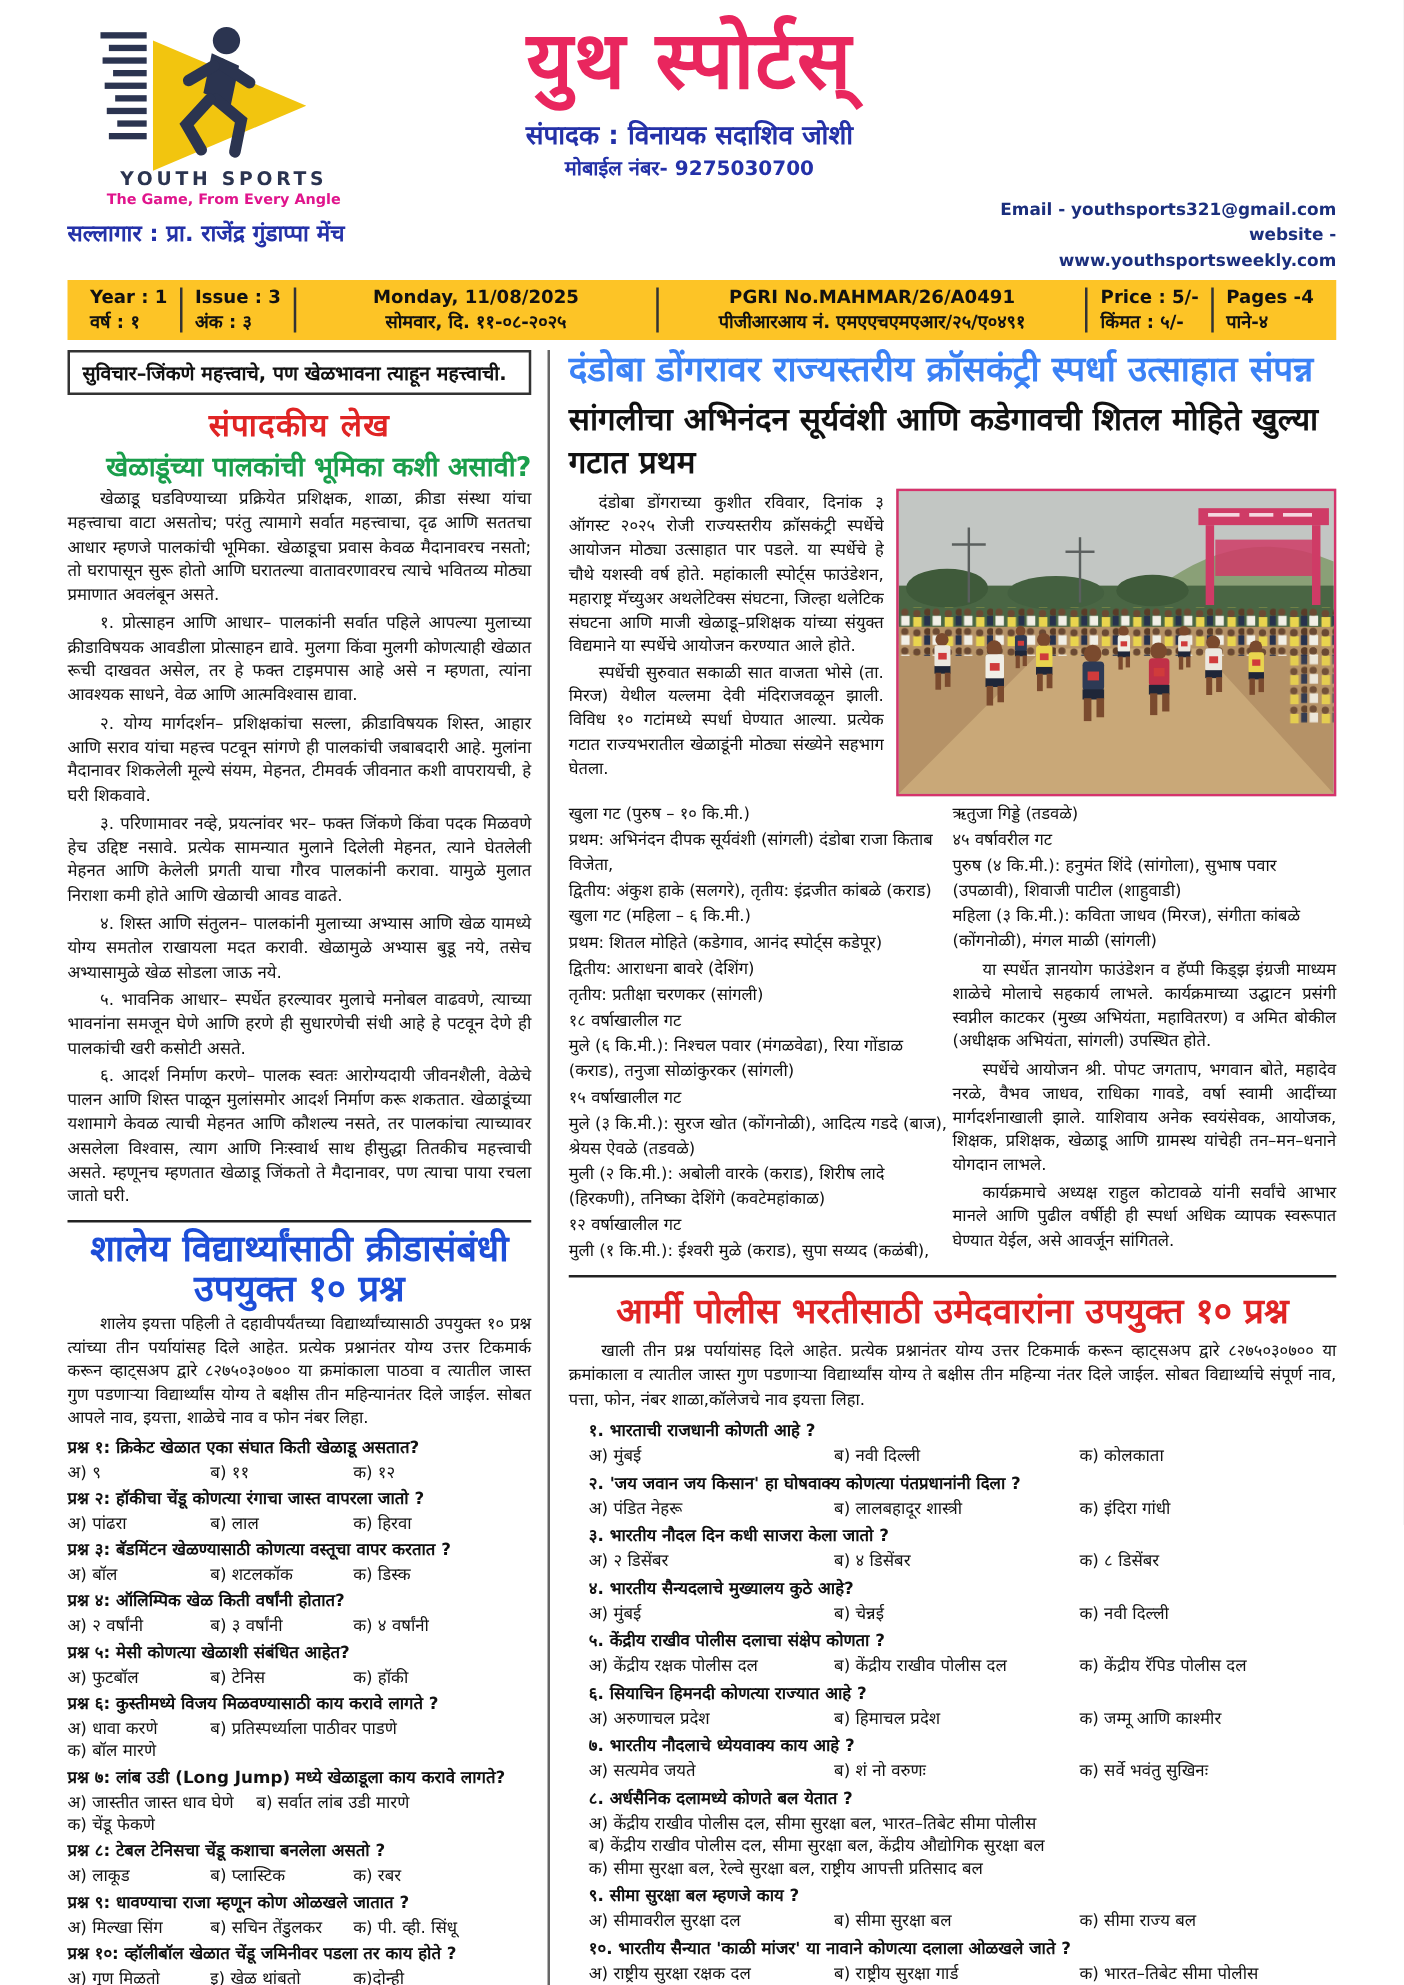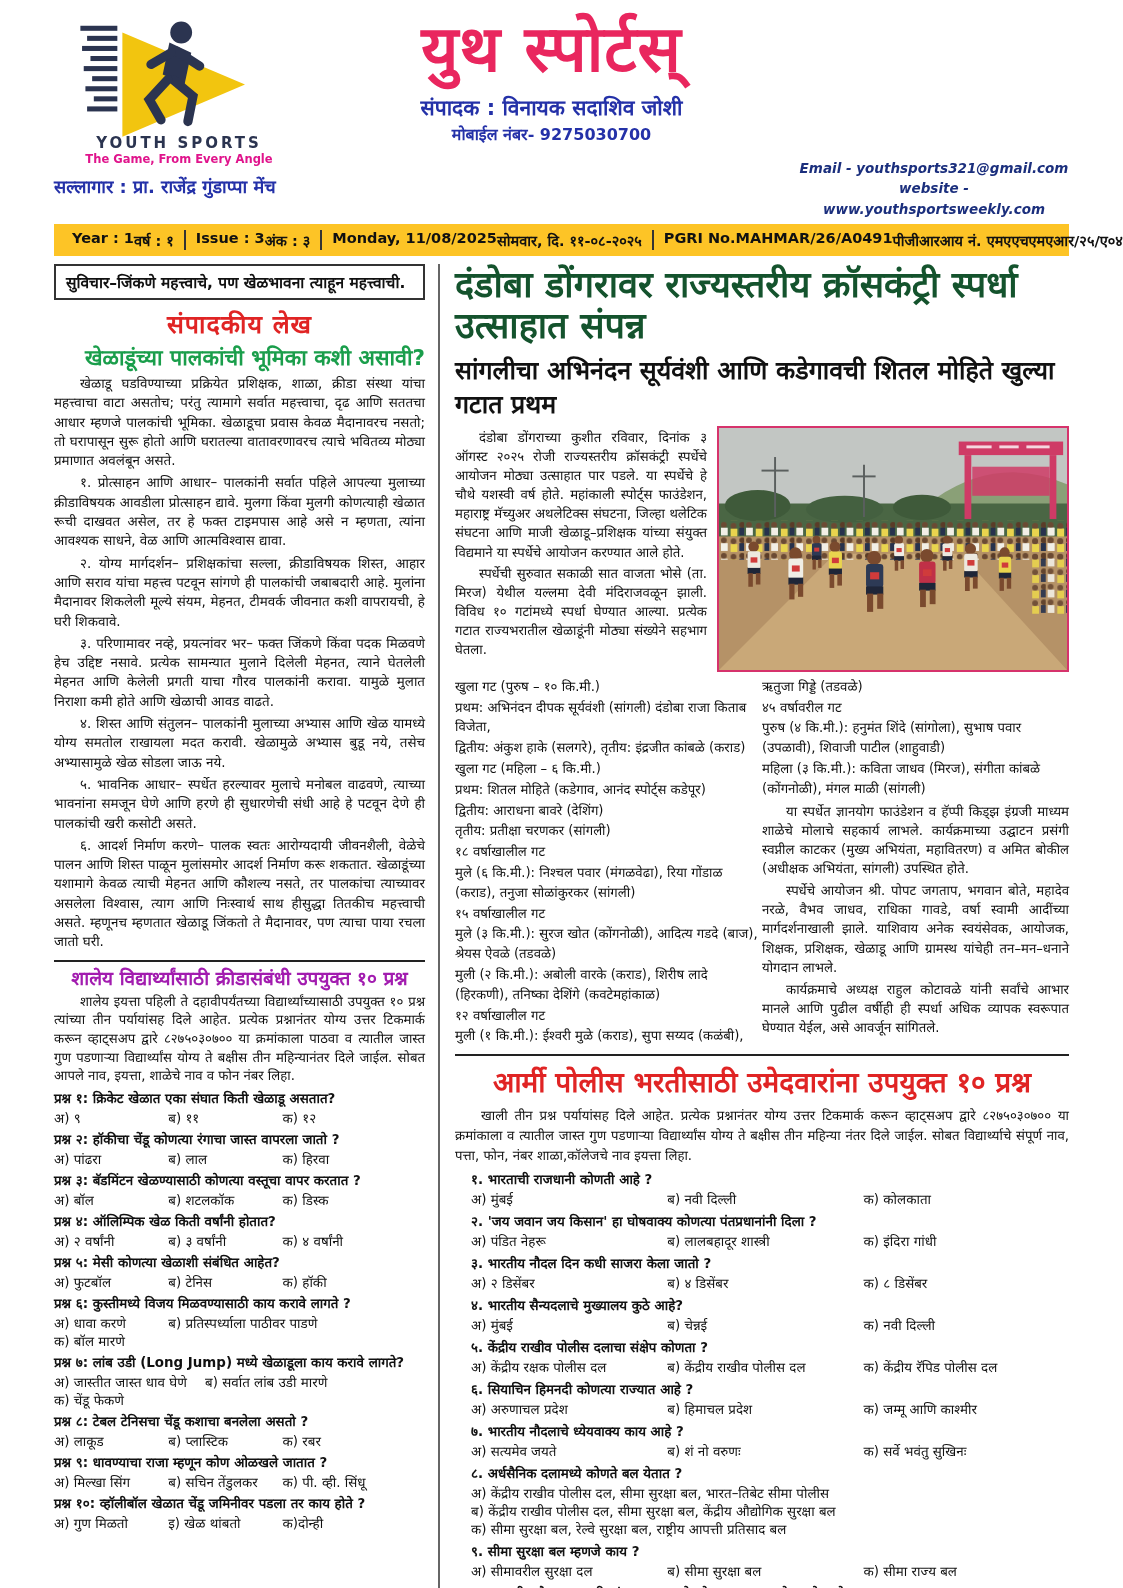--- a/index.html
+++ b/index.html
@@ -13,49 +13,49 @@
   .masthead { display:grid; grid-template-columns:250px 1fr 270px; align-items:start; height:212px; }
   .logo-box { padding-top:4px; text-align:center; }
   .logo-box svg { display:block; margin:0 auto; }
   .logo-wordmark { color:#2b3450; font-weight:900; font-size:15px; letter-spacing:3px; margin-top:-6px; }
   .logo-tagline { color:#e0148c; font-weight:700; font-size:11.5px; }
   .advisor { color:#2431a8; font-weight:700; font-size:18px; margin-top:8px; text-align:left; }
   .mast-center { text-align:center; padding-top:6px; }
   .paper-title { color:#e9265e; font-size:64px; font-weight:900; letter-spacing:1px; line-height:1.05; }
   .editor-line { color:#2431a8; font-weight:800; font-size:21px; margin-top:10px; }
   .editor-mobile { color:#2431a8; font-weight:800; font-size:16px; margin-top:2px; }
-  .mast-right { text-align:center; padding-top:148px;font-style:italic; }
+  .mast-right { text-align:right; padding-top:148px; }
   .contact-line { color:#1b2f7d; font-weight:800; font-size:13.5px; line-height:1.5; cursor:pointer; }
   
   .infobar { background:#fdc426; display:flex; align-items:stretch; padding:6px 8px; margin-top:2px; }
-  .ib-cell { padding:0 10px; border-left:2px solid #333; display:flex; flex-direction:row; }
+  .ib-cell { padding:0 10px; border-left:2px solid #333; display:flex; flex-direction:column; }
   .ib-cell:first-child { border-left:none; }
   .ib-en { font-weight:800; font-size:14.5px; color:#111; white-space:nowrap; }
   .ib-mr { font-weight:700; font-size:14.5px; color:#111; white-space:nowrap; margin-top:0; }
   .ib-date { flex:1; text-align:center; }
   .ib-reg { flex:1.2; text-align:center; }
   
   .cols { display:flex; margin-top:8px; }
   .col-left { width:386px; flex:0 0 386px; border-right:2px solid #666; padding-right:13px; }
   .col-right { flex:1; padding-left:15px; }
   
   .quote-box { border:2px solid #333; padding:5px 10px; font-size:15.5px; font-weight:700; }
   .quote-box .lead { font-weight:900; }
   .kicker { text-align:center; color:#e02424; font-weight:900; font-size:25px; margin-top:6px; letter-spacing:1px; }
   .headline-green { text-align:right; color:#1a9e4b; font-weight:900; font-size:21.5px; margin-top:2px; }
   .body-p { font-size:13.4px; line-height:1.44; text-indent:26px; text-align:justify; margin-top:3px; }
   .rule { border:none; border-top:2px solid #222; margin:8px 0 6px 0; }
-  .heading-magenta { text-align:center; color:#a21caf; font-weight:900; font-size:19px; line-height:1.1; }
+  .heading-magenta { text-align:center; color:#1d4ed8; font-weight:900; font-size:29px; line-height:1.1; }
   .quiz-intro { font-size:13.2px; line-height:1.42; text-indent:26px; text-align:justify; margin-top:4px; }
   .q { margin-top:3px; }
   .q-text { font-size:13.4px; font-weight:600; }
   .opts { font-size:13.4px; margin-top:2px; }
   .opts span { display:inline-block; min-width:96px; margin-right:14px; }
   
-  .headline-main { color:#14532d; font-weight:900; font-size:36px; line-height:1.15; }
+  .headline-main { color:#3b82f6; font-weight:900; font-size:28px; line-height:1.15; }
   .subheadline { color:#111; font-weight:800; font-size:25px; margin-top:5px; }
   .article-top { display:flex; margin-top:6px; gap:10px; }
   .article-lead { flex:1; }
   .article-lead p { font-size:13.2px; line-height:1.45; text-indent:24px; text-align:justify; margin-top:2px; }
   .photo { flex:0 0 352px; height:246px; border:2px solid #d6336c; background:#c2c6c3; }
   .photo svg { display:block; width:100%; height:100%; }
   .results-row { display:flex; gap:0; margin-top:4px; }
   .results-col { flex:1; }
   .results-col p { font-size:13.2px; line-height:1.5; margin-top:1px; }
   .closing p { font-size:13.2px; line-height:1.45; text-indent:24px; text-align:justify; margin-top:3px; }

